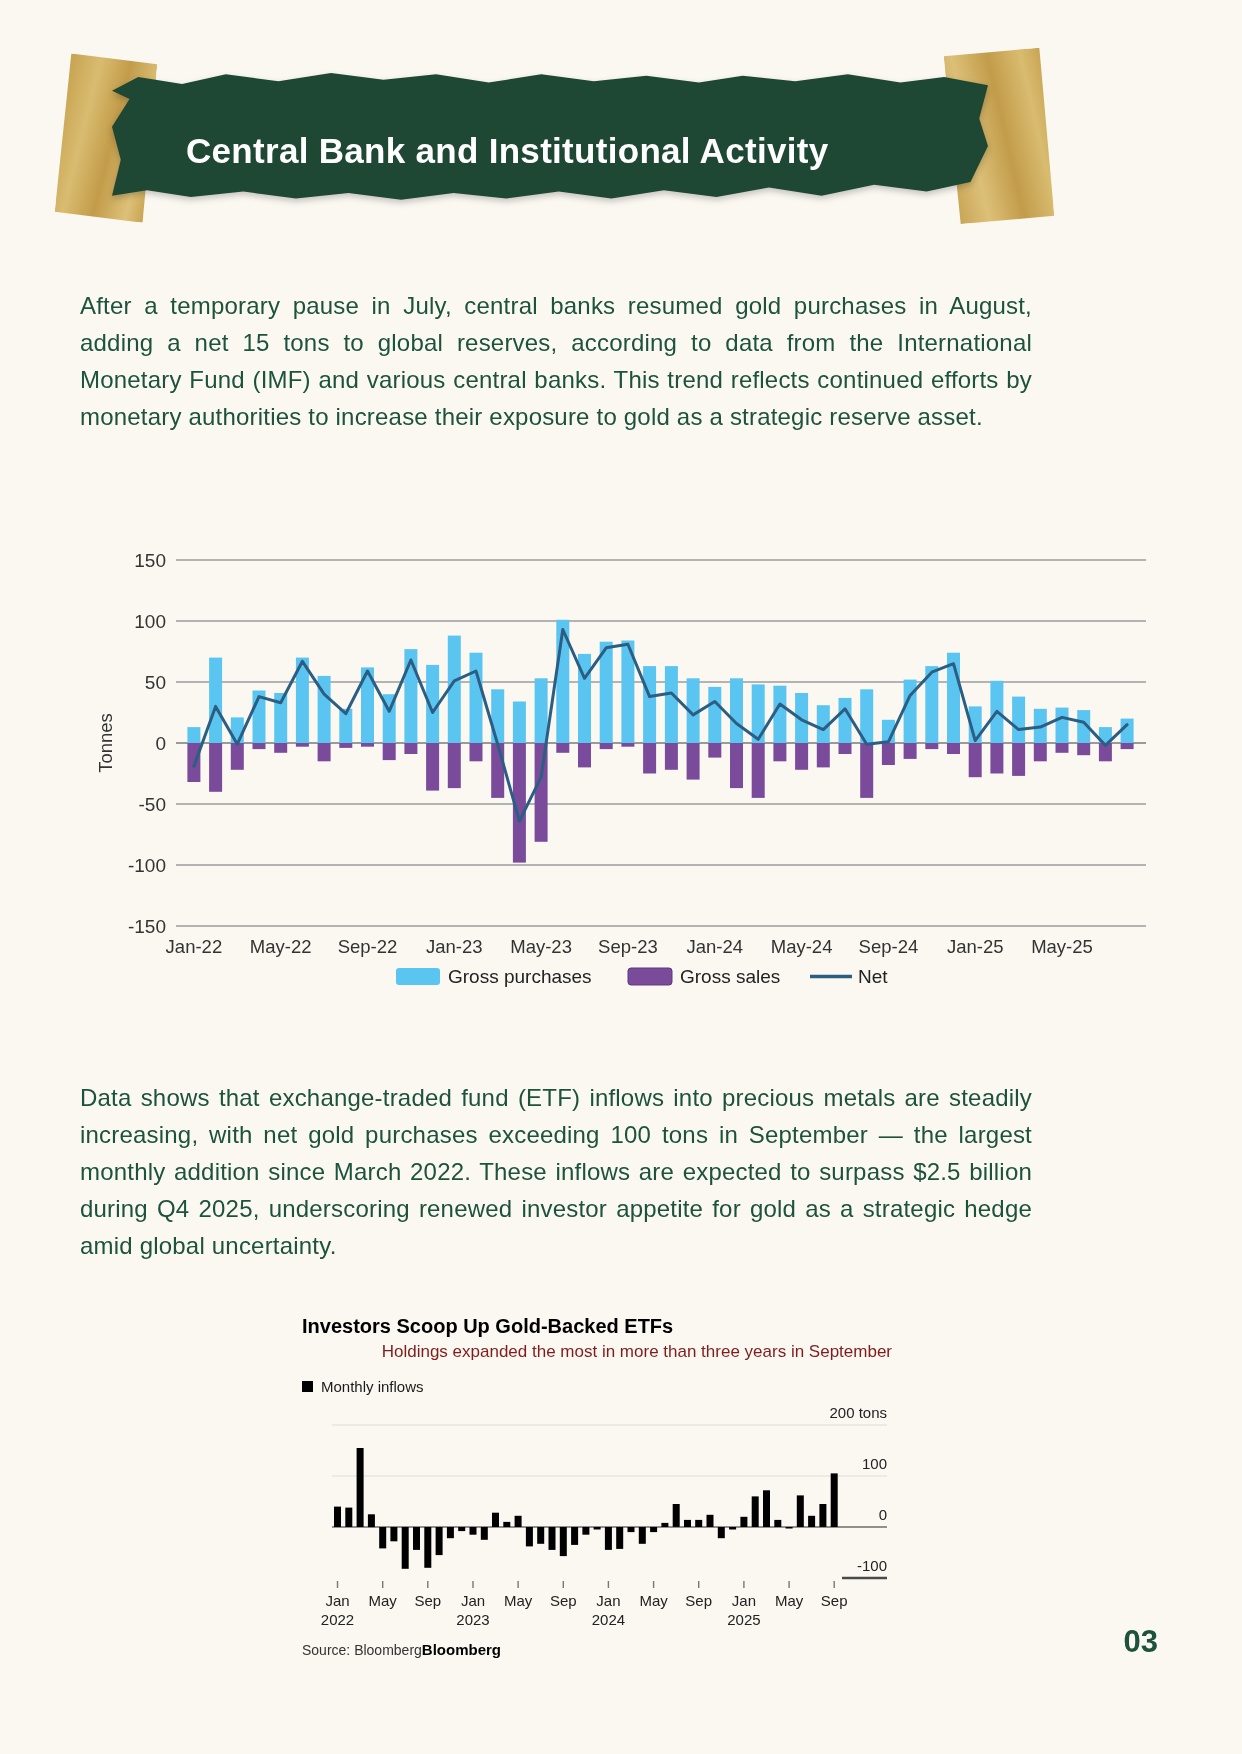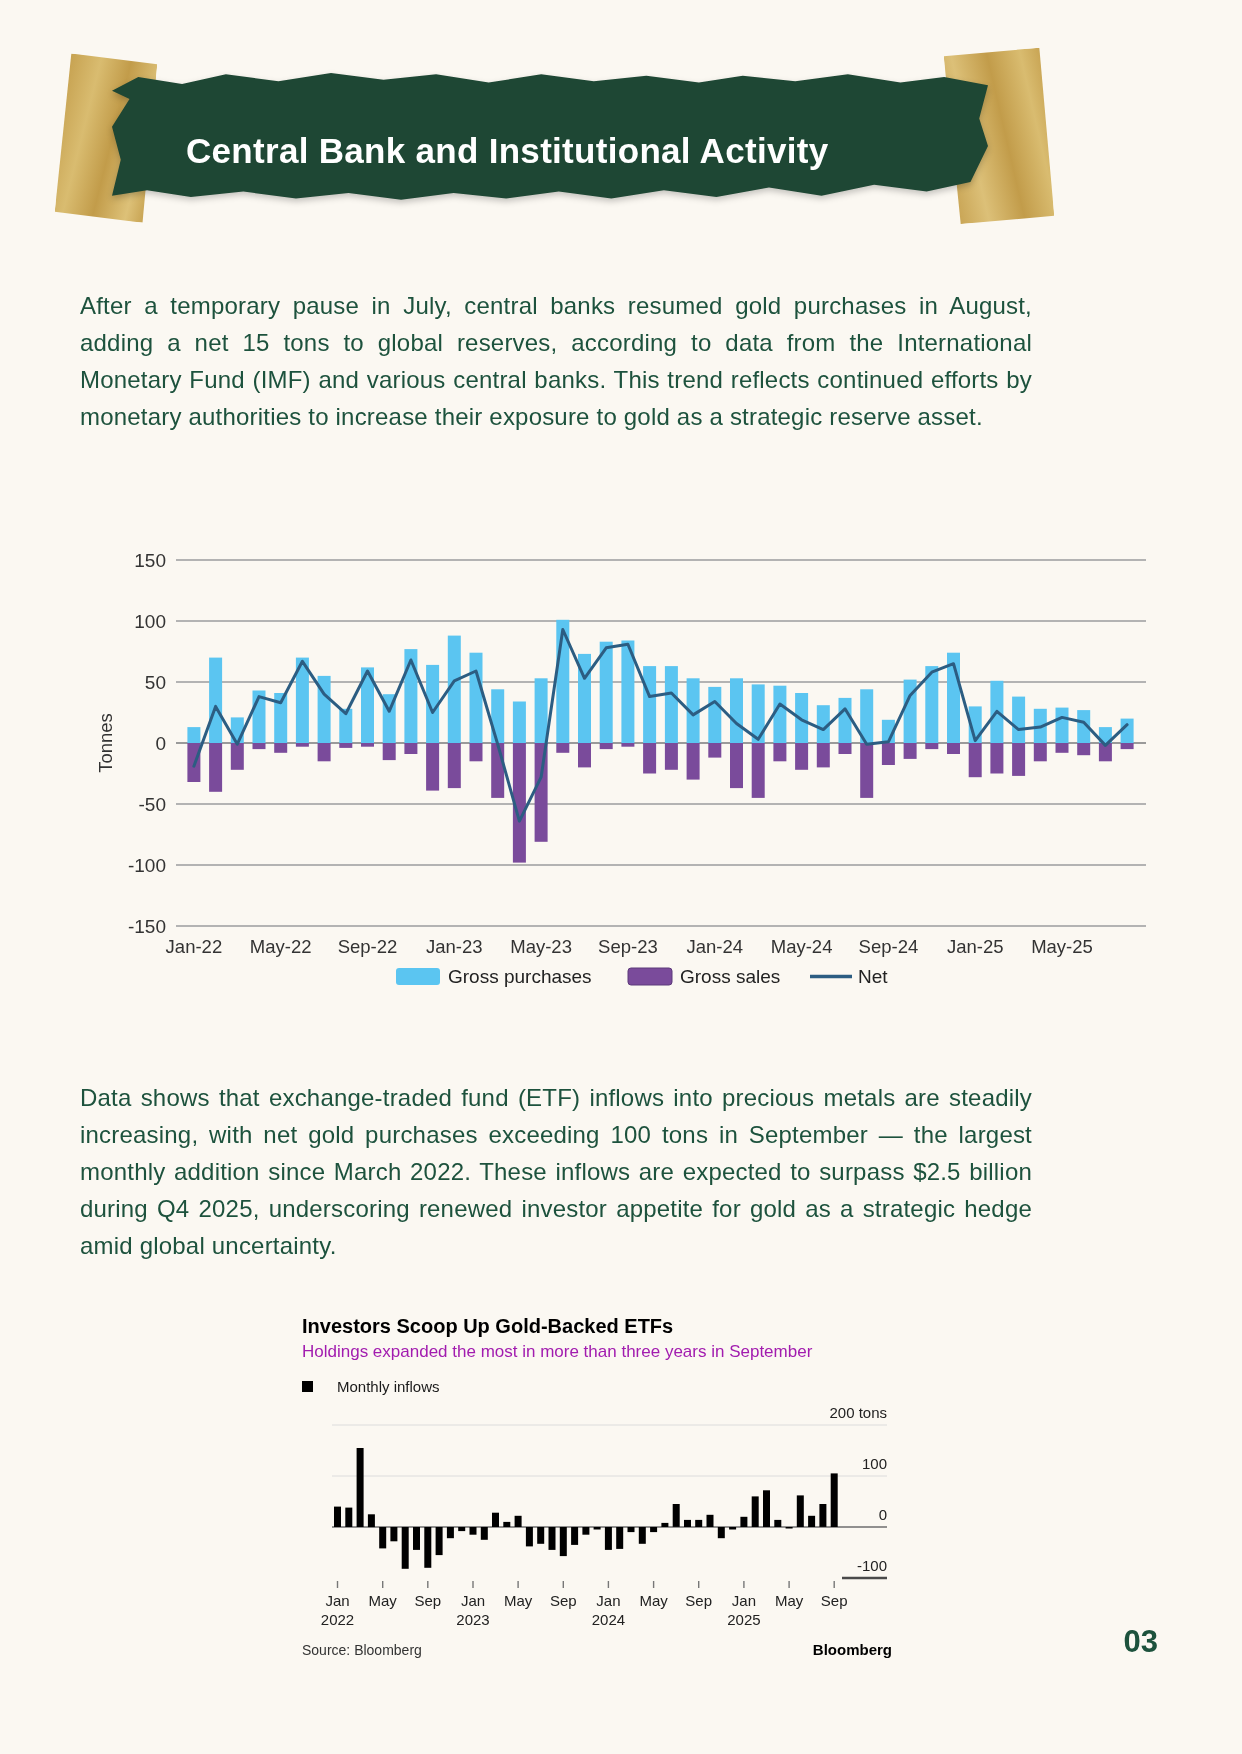--- a/index.html
+++ b/index.html
@@ -41,25 +41,25 @@
   .p2{top:1079px;}
   
   .main-chart{position:absolute;left:88px;top:545px;width:1090px;}
   .ax{font-size:19px;fill:#333;font-family:"Liberation Sans",sans-serif;}
   .ax2{font-size:18.5px;fill:#333;font-family:"Liberation Sans",sans-serif;}
   .lg{font-size:19px;fill:#222;font-family:"Liberation Sans",sans-serif;}
   .footnotes{position:absolute;left:80px;top:999px;color:#141414;font-size:19px;line-height:34px;}
   
   .bb{position:absolute;left:302px;top:1303px;width:590px;color:#000;}
   .bb-title{font-size:20px;font-weight:bold;margin:12px 0 4px 0;}
-  .bb-sub{font-size:17px;margin:0 0 16px 0;color:#a21caf;}
-  .bb-legend{display:flex;align-items:center;gap:24px;font-size:15px;color:#1a1a1a;margin-bottom:2px;}
+  .bb-sub{font-size:17px;margin:0 0 16px 0;color:#7f1d1d;text-align:right;}
+  .bb-legend{display:flex;align-items:center;gap:8px;font-size:15px;color:#1a1a1a;margin-bottom:2px;}
   .bb-sq{width:11px;height:11px;background:#000;display:inline-block;}
   .bbx{font-size:15px;fill:#222;font-family:"Liberation Sans",sans-serif;}
-  .bb-foot{display:flex;justify-content:space-between;align-items:baseline;margin-top:6px;}
+  .bb-foot{display:flex;align-items:baseline;margin-top:6px;}
   .bb-source{font-size:14px;color:#333;}
   .bb-brand{font-size:15px;font-weight:bold;color:#000000;}
   .page-num{position:absolute;right:84px;top:1624px;font-size:31px;font-weight:bold;color:var(--text-green,#1d523d);}
 </style>
 </head>
 <body>
 
 <div class="page">
 
   <div class="banner-wrap">

